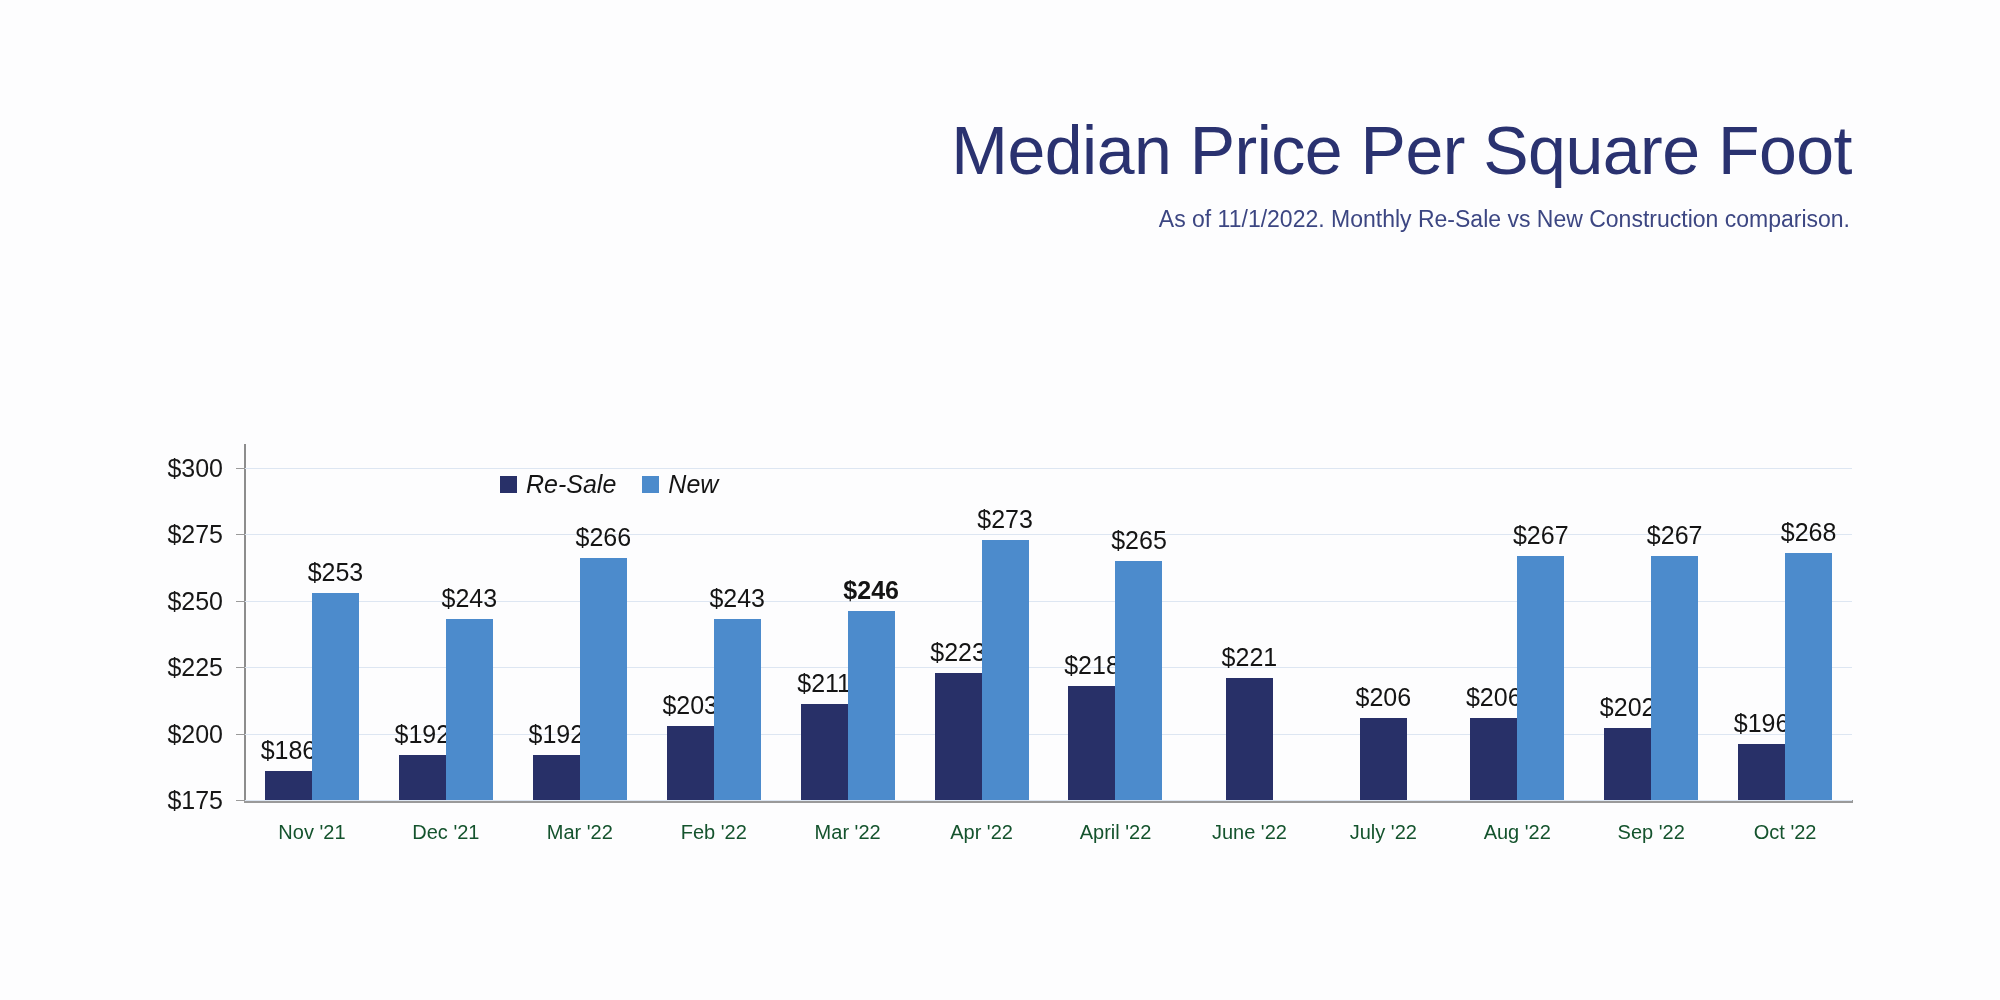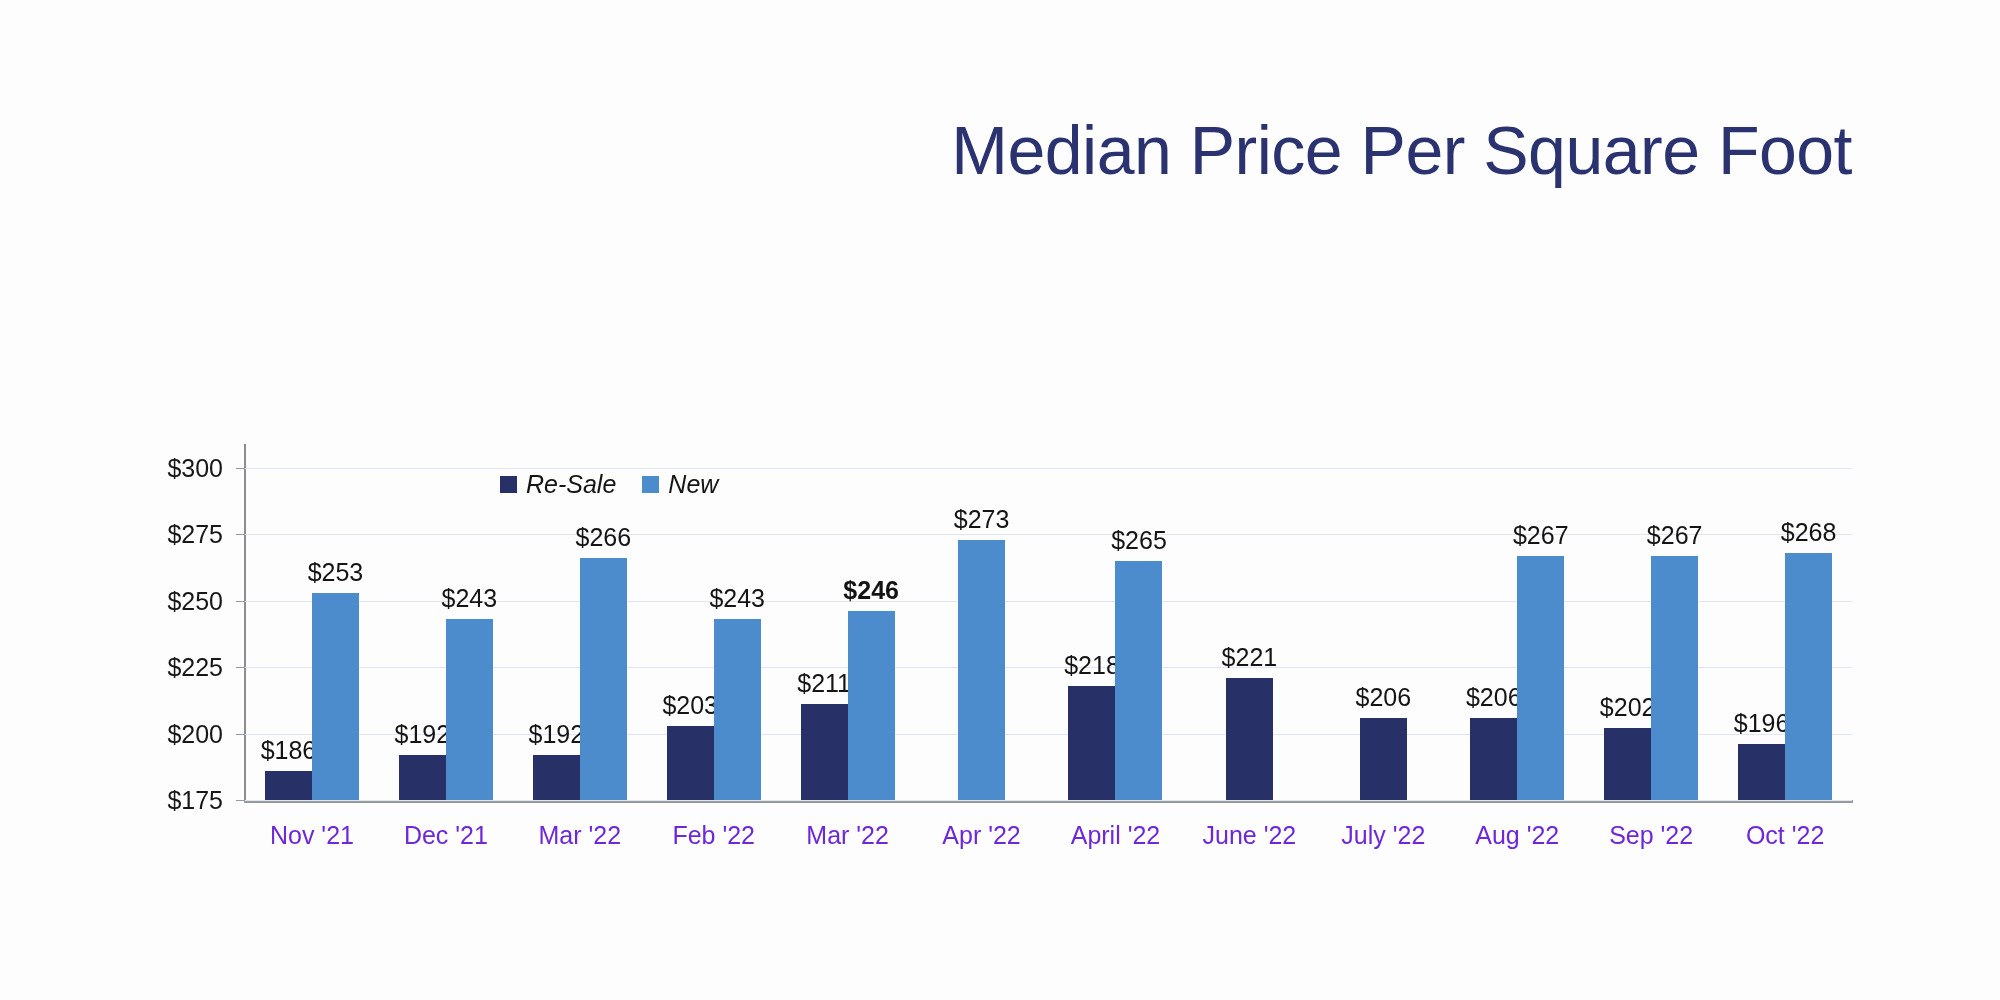--- a/index.html
+++ b/index.html
@@ -130,22 +130,22 @@
     color: #141414;
     white-space: nowrap;
     pointer-events: none;
   }
   .xlabel {
     position: absolute;
     top: 100%;
     left: 50%;
     transform: translateX(-50%);
     margin-top: 21px;
-    font-size: 25px;
-    color: #6d28d9;
+    font-size: 20px;
+    color: #14532d;
     white-space: nowrap;
   }
 
   
   #legend {
     position: absolute;
     left: 500px;
     top: 470px;
     display: flex;
     align-items: center;
@@ -169,20 +169,21 @@
     font-size: 25px;
     color: #141414;
     white-space: nowrap;
   }
 </style>
 </head>
 <body>
 
 <div id="header">
   <div id="chart-title">Median Price Per Square Foot</div>
+  <div id="chart-subtitle">As of 11/1/2022. Monthly Re-Sale vs New Construction comparison.</div>
 </div>
 
 <div id="legend">
     <div class="legend-item">
       <span class="legend-swatch resale" style="background: rgb(40, 48, 104);"></span>
       <span class="legend-text">Re-Sale</span>
     </div>
     <div class="legend-item">
       <span class="legend-swatch newc" style="background: rgb(76, 139, 204);"></span>
       <span class="legend-text">New</span>
@@ -273,20 +274,25 @@
         </div>
         <div class="bar-wrap">
           <div class="bar newc" style="background: rgb(76, 139, 204); height: 56.8%; font-weight: bold;">
             <div class="bar-label">$246</div>
           </div>
         </div>
         <div class="xlabel">Mar '22</div>
       </div>
       <div class="group">
         <div class="bar-wrap">
+          <div class="bar resale" style="background: rgb(40, 48, 104); height: 38.4%;">
+            <div class="bar-label">$223</div>
+          </div>
+        </div>
+        <div class="bar-wrap">
           <div class="bar newc" style="background: rgb(76, 139, 204); height: 78.4%;">
             <div class="bar-label">$273</div>
           </div>
         </div>
         <div class="xlabel">Apr '22</div>
       </div>
       <div class="group">
         <div class="bar-wrap">
           <div class="bar resale" style="background: rgb(40, 48, 104); height: 34.4%;">
             <div class="bar-label">$218</div>

